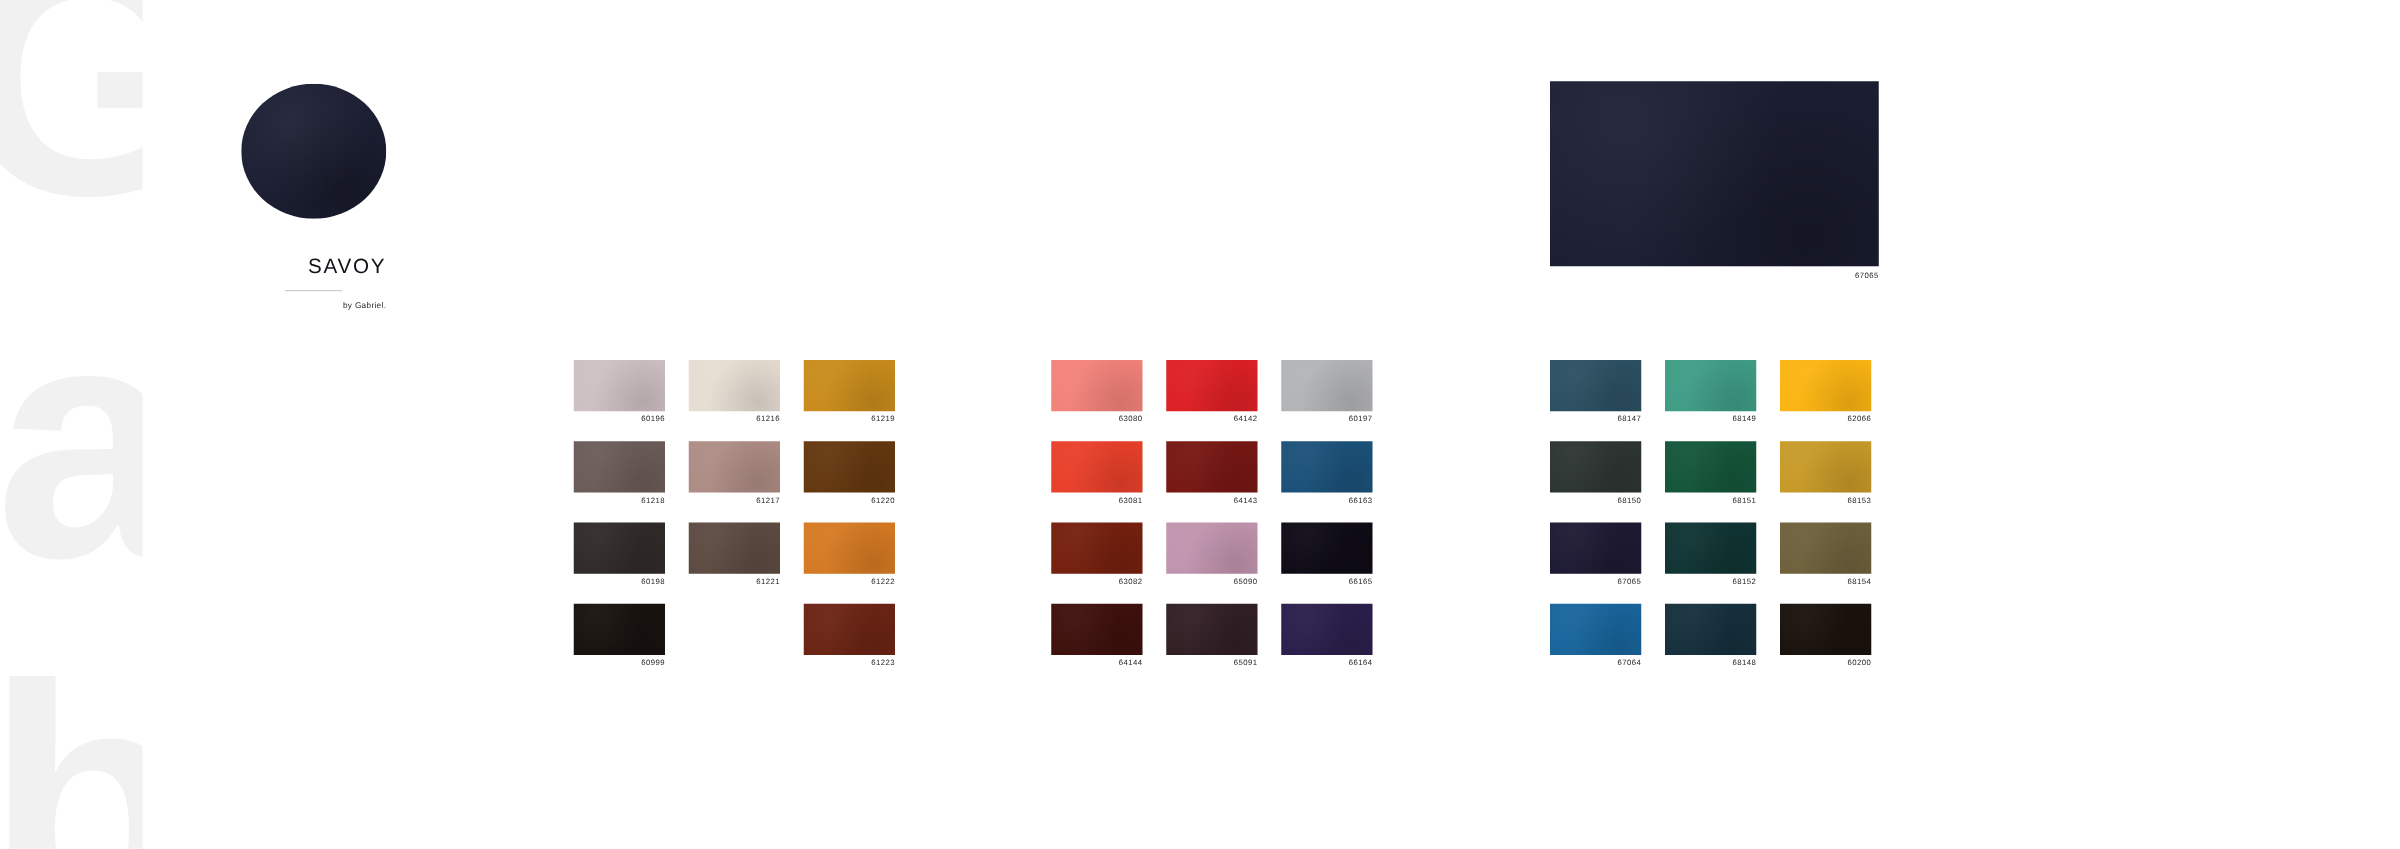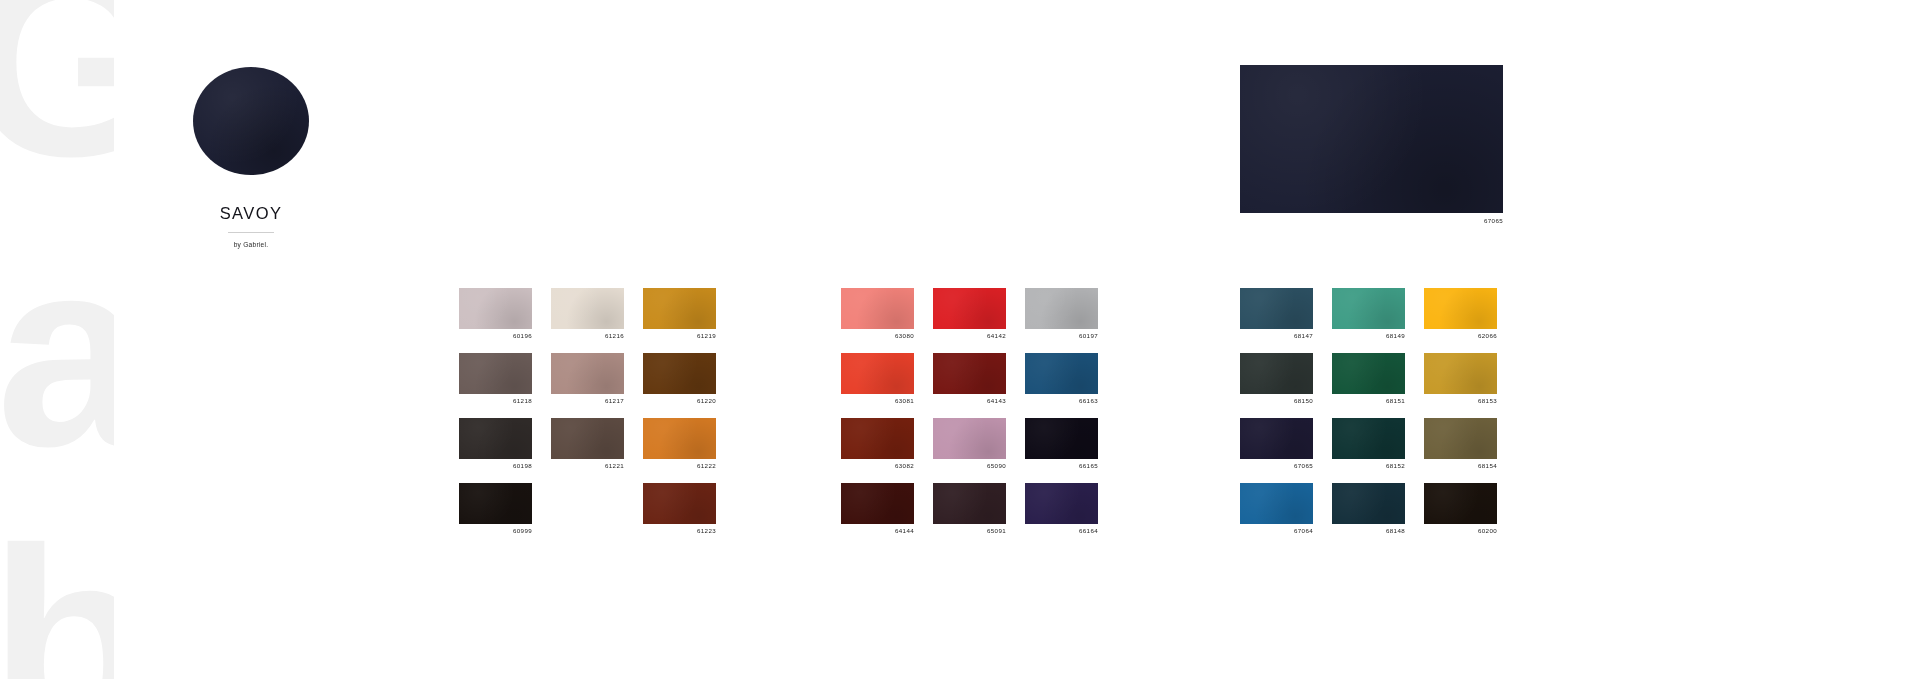--- a/index.html
+++ b/index.html
@@ -40,21 +40,21 @@
     white-space: pre;
   }
 
   
   #brand {
     position: absolute;
     left: 193px;
     top: 67px;
     width: 116px;
     z-index: 2;
-    text-align: center;
+    text-align: right;
   }
   #brand .disc {
     width: 116px;
     height: 108px;
     border-radius: 50%;
     background: #1c1f33;
     background-image:
       radial-gradient(circle at 34% 28%, rgba(255,255,255,.055), rgba(0,0,0,0) 62%),
       radial-gradient(circle at 70% 78%, rgba(0,0,0,.28), rgba(0,0,0,0) 58%);
   }

